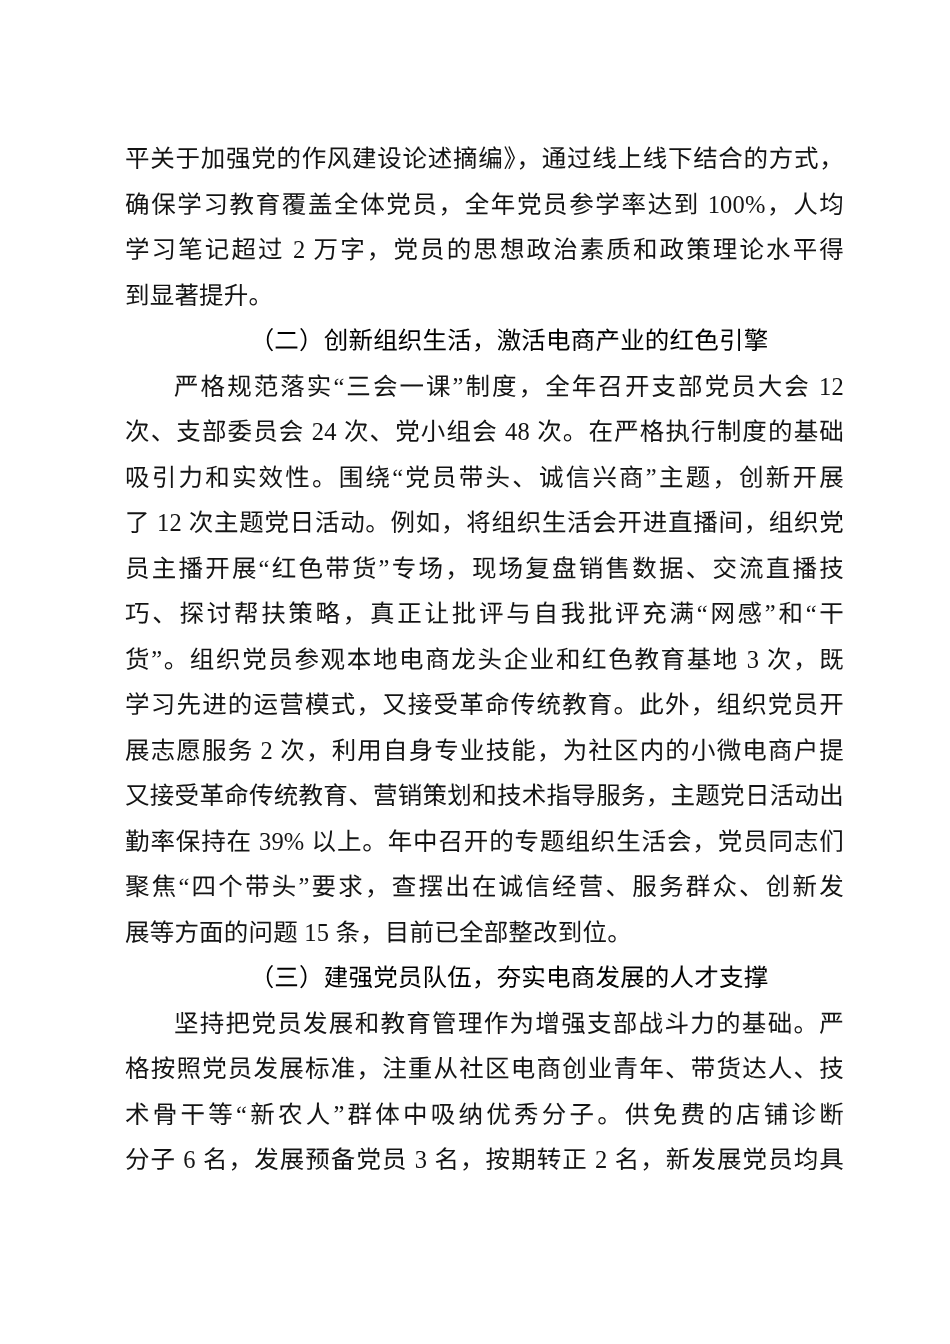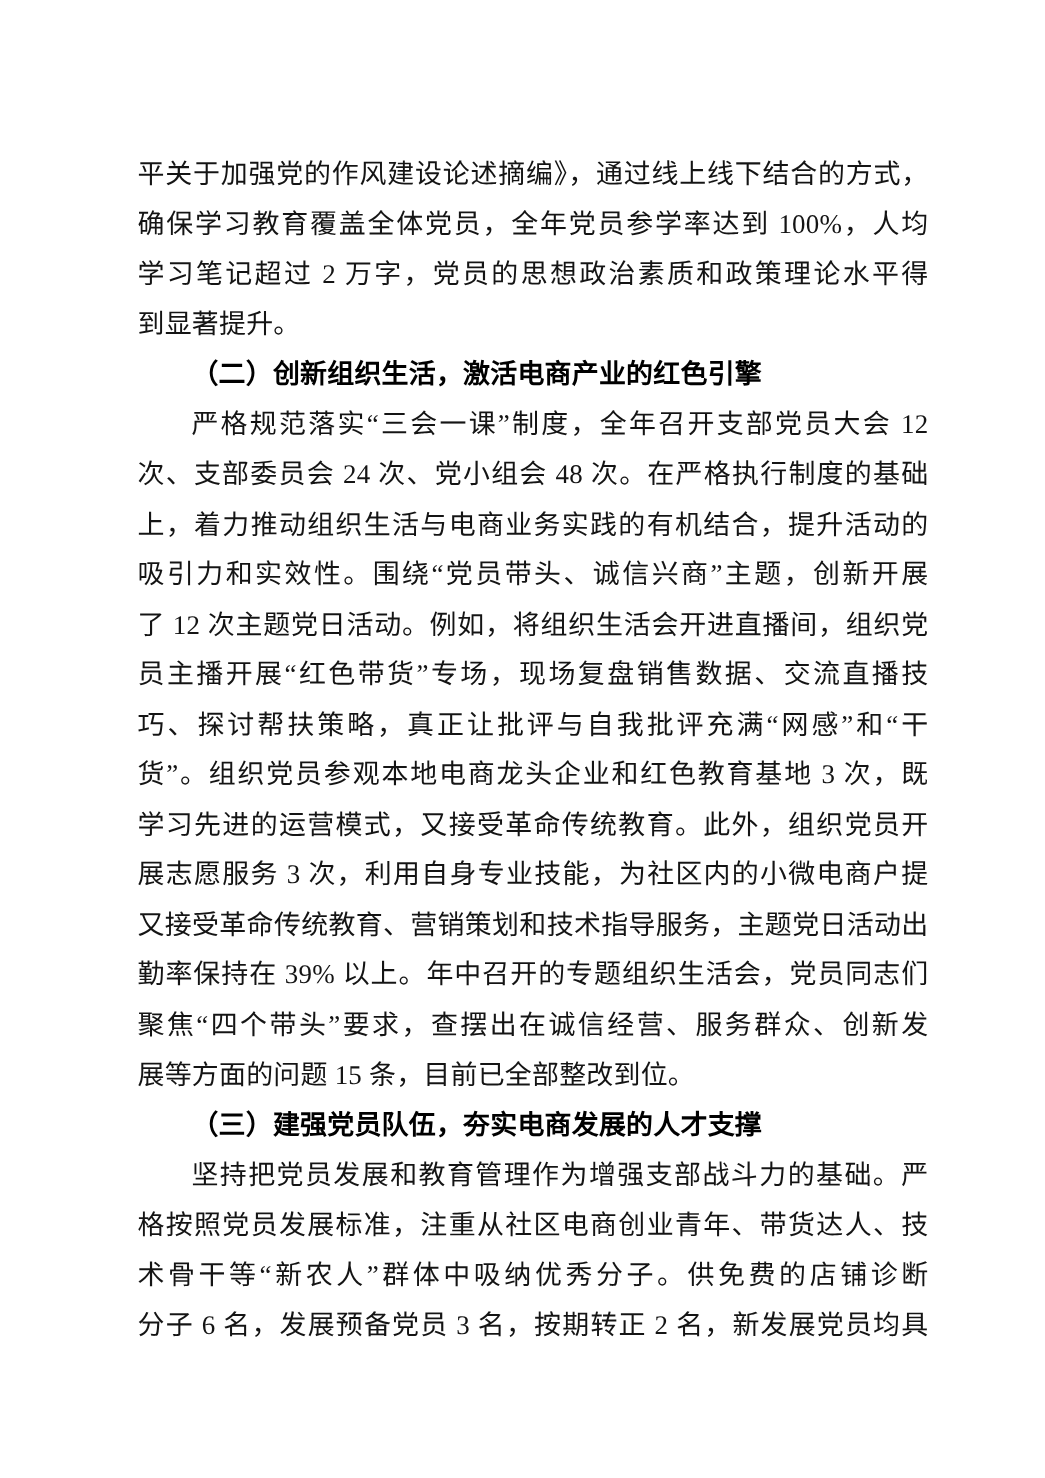--- a/index.html
+++ b/index.html
@@ -30,49 +30,49 @@
   }
   .line.stretch {
     text-align: justify;
     text-align-last: justify;
     text-justify: inter-ideograph;
   }
   .line.indent {
     text-indent: 2em;
   }
   .line.heading {
-    font-weight: 700;
+    font-weight: 400;
     color: #000000;
+    text-align: center;
   }
 </style>
 </head>
 <body>
 
 <div class="page" style="background: rgb(255, 255, 255); color: rgb(20, 20, 20);">
   <div class="text-body">
       <div>
         <div class="line stretch">平关于加强党的作风建设论述摘编》，通过线上线下结合的方式，</div>
         <div class="line stretch">确保学习教育覆盖全体党员，全年党员参学率达到 100%，人均</div>
         <div class="line stretch">学习笔记超过 2 万字，党员的思想政治素质和政策理论水平得</div>
         <div class="line">到显著提升。</div>
       </div>
       <div>
         <div class="line heading indent">（二）创新组织生活，激活电商产业的红色引擎</div>
       </div>
       <div>
         <div class="line indent stretch">严格规范落实“三会一课”制度，全年召开支部党员大会 12</div>
         <div class="line stretch">次、支部委员会 24 次、党小组会 48 次。在严格执行制度的基础</div>
-        <div class="line stretch">上，着力推动组织生活与电商业务实践的有机结合，提升活动的</div>
         <div class="line stretch">吸引力和实效性。围绕“党员带头、诚信兴商”主题，创新开展</div>
         <div class="line stretch">了 12 次主题党日活动。例如，将组织生活会开进直播间，组织党</div>
         <div class="line stretch">员主播开展“红色带货”专场，现场复盘销售数据、交流直播技</div>
         <div class="line stretch">巧、探讨帮扶策略，真正让批评与自我批评充满“网感”和“干</div>
         <div class="line stretch">货”。组织党员参观本地电商龙头企业和红色教育基地 3 次，既</div>
         <div class="line stretch">学习先进的运营模式，又接受革命传统教育。此外，组织党员开</div>
-        <div class="line stretch">展志愿服务 3 次，利用自身专业技能，为社区内的小微电商户提</div>
+        <div class="line stretch">展志愿服务 2 次，利用自身专业技能，为社区内的小微电商户提</div>
         <div class="line stretch">又接受革命传统教育、营销策划和技术指导服务，主题党日活动出</div>
         <div class="line stretch">勤率保持在 39% 以上。年中召开的专题组织生活会，党员同志们</div>
         <div class="line stretch">聚焦“四个带头”要求，查摆出在诚信经营、服务群众、创新发</div>
         <div class="line">展等方面的问题 15 条，目前已全部整改到位。</div>
       </div>
       <div>
         <div class="line heading indent">（三）建强党员队伍，夯实电商发展的人才支撑</div>
       </div>
       <div>
         <div class="line indent stretch">坚持把党员发展和教育管理作为增强支部战斗力的基础。严</div>

